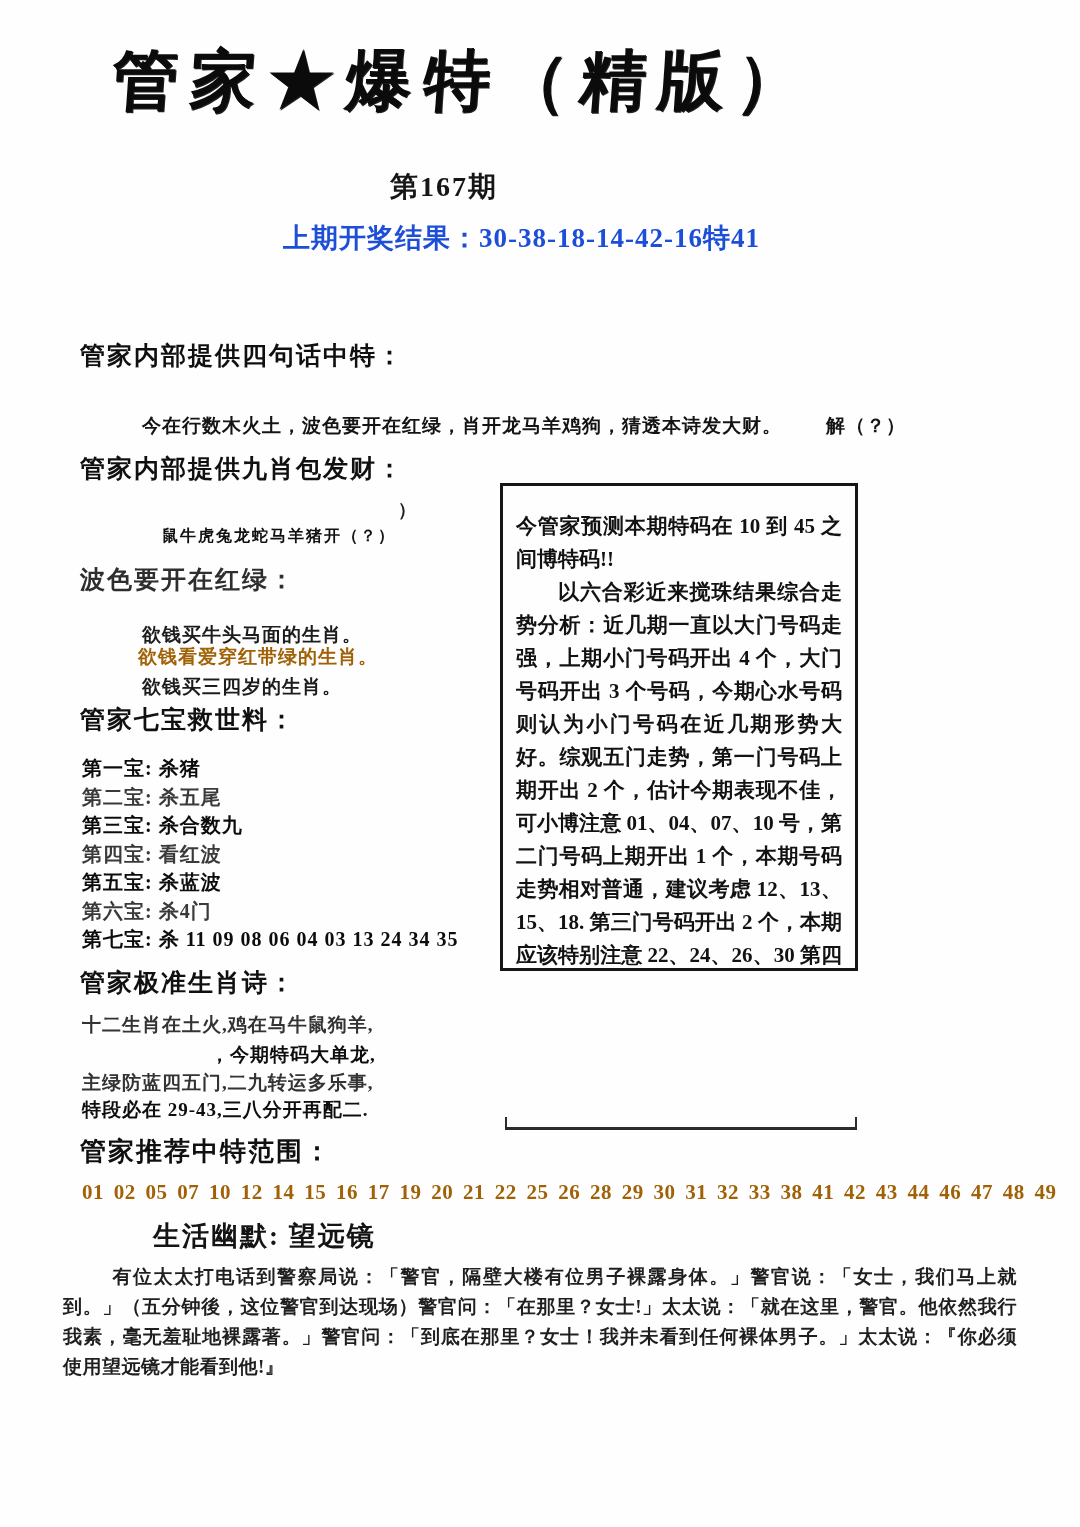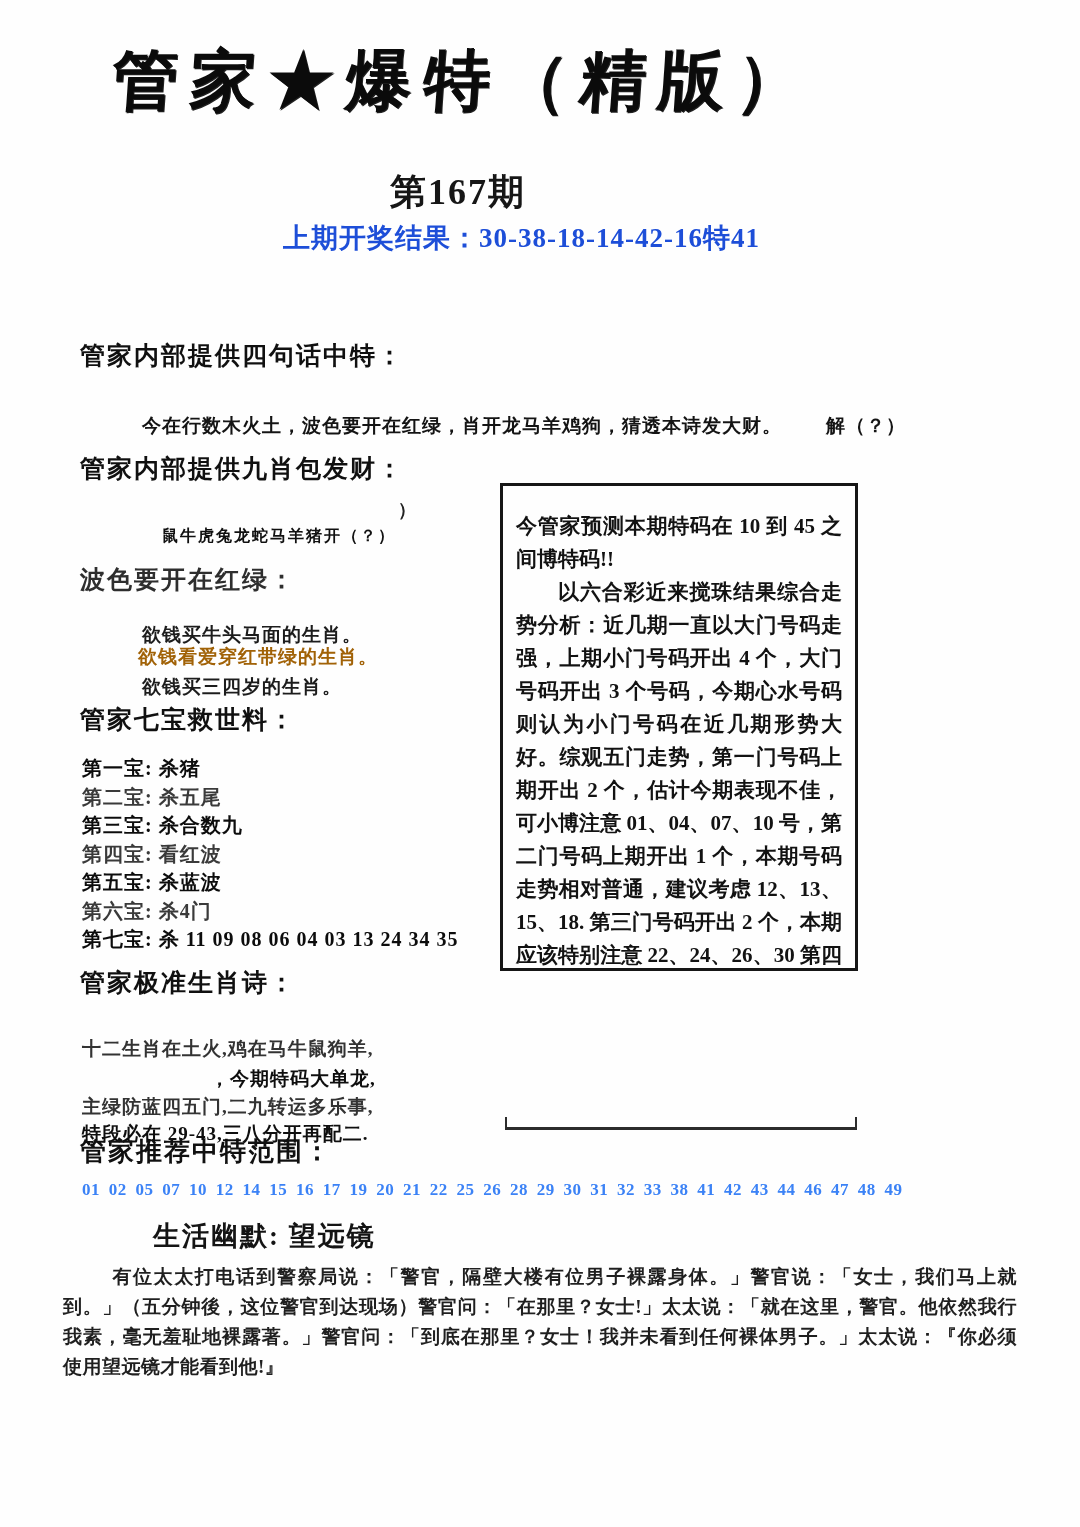--- a/index.html
+++ b/index.html
@@ -3,44 +3,44 @@
 <meta charset="utf-8">
 <style>
   html,body{margin:0;padding:0;background:#ffffff;}
   .page{position:relative;width:1080px;height:1527px;background:#fefefe;
         font-family:"Liberation Serif", serif;color:#111;overflow:hidden;}
   .abs{position:absolute;white-space:nowrap;}
 
   .title{font-size:66px;font-weight:900;letter-spacing:12px;color:#0b0b0b;
          transform:skewX(-4deg);font-family:"DejaVu Serif", serif;
          text-shadow:1px 1px 0 #222;}
-  .issue{font-size:36px;font-weight:700;letter-spacing:2px;color:#161616;}
+  .issue{font-size:28px;font-weight:700;letter-spacing:2px;color:#161616;}
   .lastresult{font-size:27px;font-weight:700;letter-spacing:1px;color:#1d4ed8;}
 
   .h-sec{font-size:25px;font-weight:800;letter-spacing:2px;color:#101010;}
   .h-sec.lighter{font-weight:600;color:#2e2e2e;}
 
   .poemline{font-size:19px;font-weight:700;color:#141414;letter-spacing:1px;}
   .answer{margin-left:44px;font-weight:800;}
 
   .stray{font-size:18px;font-weight:700;color:#222;}
   .nine-line{font-size:16px;font-weight:800;letter-spacing:2px;color:#101010;}
 
   .money-line{font-size:19px;font-weight:700;color:#1c1c1c;letter-spacing:1px;}
   .money-line.heavy{font-weight:800;color:#a16207;}
 
   .treasure{font-size:20px;letter-spacing:1px;}
   .treasure.heavy{font-weight:800;color:#0c0c0c;}
   .treasure.light{font-weight:600;color:#3a3a3a;}
 
-  .zpoem{font-size:19px;letter-spacing:1px;margin-top:24px;}
+  .zpoem{font-size:19px;letter-spacing:1px;}
   .zpoem.heavy{font-weight:800;color:#0e0e0e;}
   .zpoem.light{font-weight:600;color:#333;}
 
-  .numbers{font-size:17px;font-weight:600;color:#3b82f6;word-spacing:4px;letter-spacing:0.5px;}
+  .numbers{font-size:21px;font-weight:600;color:#a16207;word-spacing:4px;letter-spacing:0.5px;}
 
   .analysis-box{position:absolute;left:500px;top:483px;width:358px;height:488px;
                 border:3px solid #161616;box-sizing:border-box;overflow:hidden;background:#fefefe;}
   .analysis-box p{margin:0;padding:0 13px;font-size:21px;line-height:33px;
                   font-weight:700;color:#121212;text-align:justify;white-space:normal;}
   .analysis-box p.p1{padding-top:24px;}
   .star-label{position:absolute;font-size:33px;font-weight:800;color:#161616;}
   .star-inner{position:absolute;font-size:26px;font-weight:800;color:#101010;}
   .star-inner.faint{color:#8a8a8a;font-weight:600;}
   .bottom-bracket{position:absolute;left:505px;top:1117px;width:348px;height:10px;

